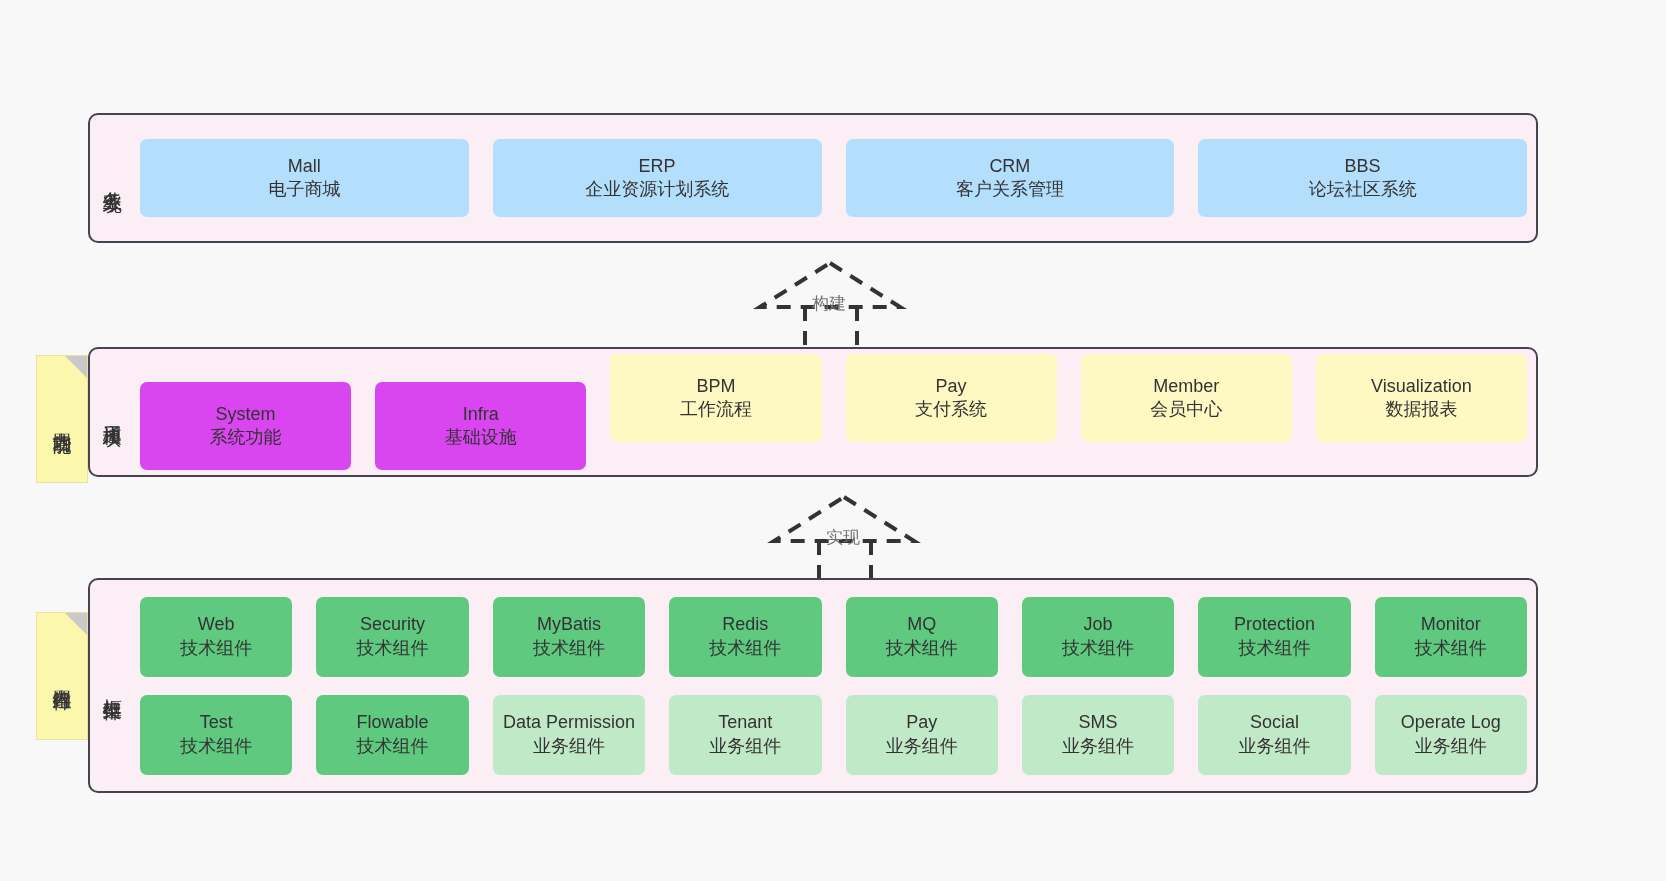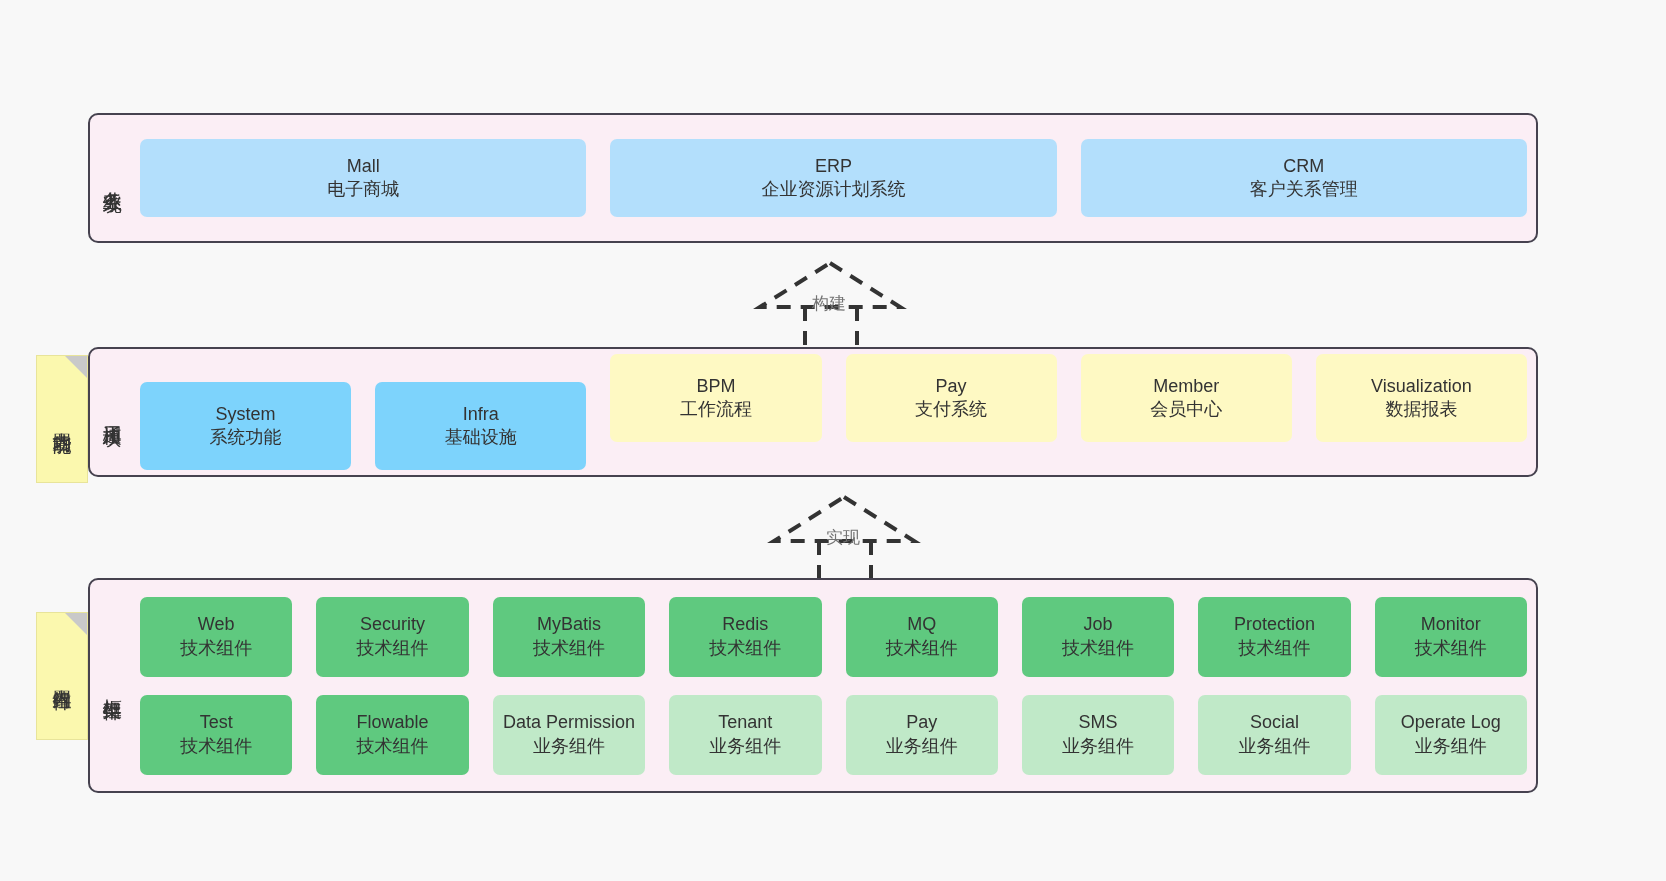--- a/index.html
+++ b/index.html
@@ -79,21 +79,21 @@
     padding: 6px 8px;
   }
   .card .en { display: block; }
   .card .cn { display: block; }
 
   .h-biz  { height: 78px; }
   .h-mod  { height: 88px; }
   .h-comp { height: 80px; }
 
   .c-blue        { background: #b3dffc; }
-  .c-red         { background: #7dd3fc; margin-top: 28px; }
+  .c-red         { background: #d946ef; margin-top: 28px; }
   .c-pink        { background: #fef9c3; }
   .c-green       { background: #5fc97f; }
   .c-green-light { background: #c0e9c8; }
 
   
   .sticky {
     position: absolute;
     width: 52px;
     background: #fbf8ae;
     border: 1px solid #e8e49a;
@@ -146,20 +146,24 @@
           <span class="cn">电子商城</span>
         </div>
         <div class="card h-biz c-blue">
           <span class="en">ERP</span>
           <span class="cn">企业资源计划系统</span>
         </div>
         <div class="card h-biz c-blue">
           <span class="en">CRM</span>
           <span class="cn">客户关系管理</span>
         </div>
+        <div class="card h-biz c-blue">
+          <span class="en">BBS</span>
+          <span class="cn">论坛社区系统</span>
+        </div>
       </div>
     </div>
   </div>
 
   <svg class="arrow" style="left:752px; top:255px; width:160px; height:100px;" viewBox="0 0 160 100">
     <polygon points="78,8 148,52 8,52" fill="none" stroke="#333333" stroke-width="4" stroke-dasharray="14,10" stroke-linejoin="miter"></polygon>
     <path d="M53,52 L53,96 M105,52 L105,96 M53,96 L105,96" fill="none" stroke="#333333" stroke-width="4" stroke-dasharray="14,10"></path>
   </svg>
   <div class="arrow-label" style="left:812px; top:292px;">构建</div>
 

